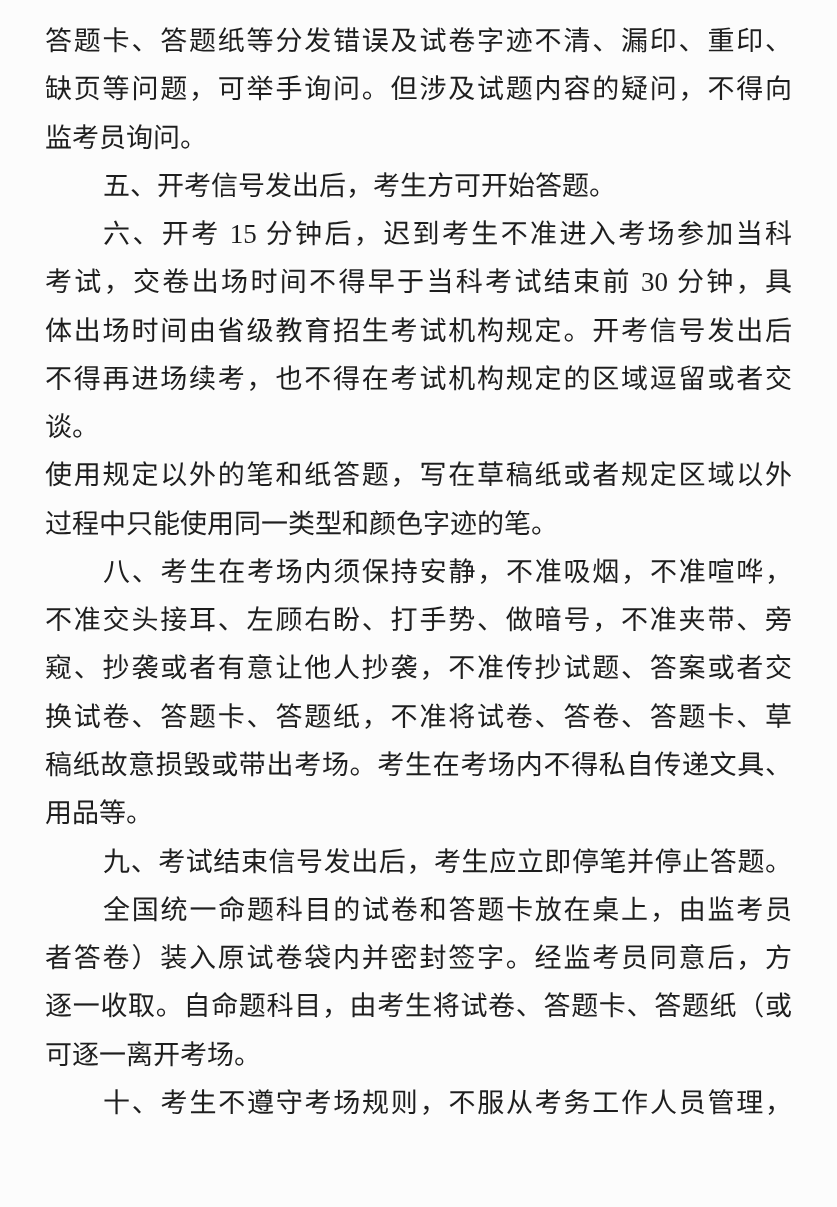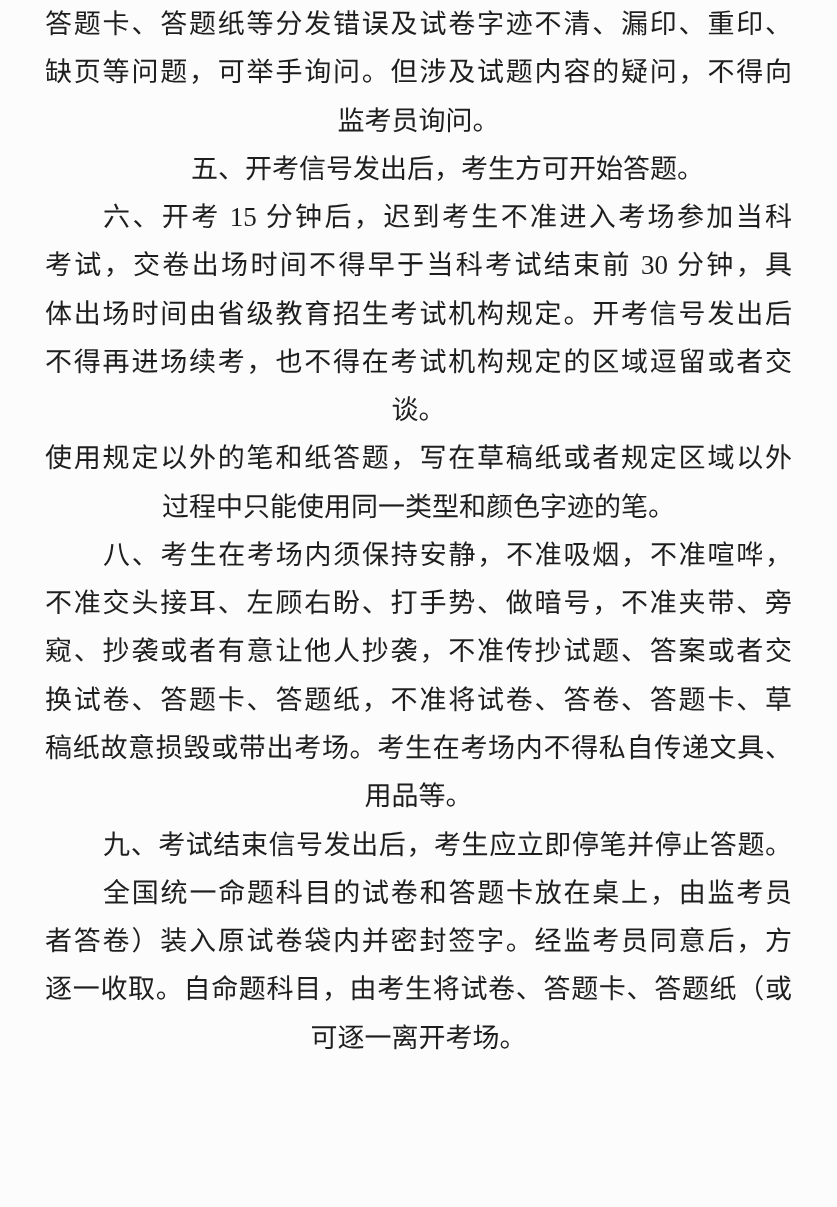--- a/index.html
+++ b/index.html
@@ -6,34 +6,34 @@
     margin: 0;
     padding: 0;
     background: #fcfcfc;
   }
   .page {
     position: relative;
     width: 837px;
     height: 1207px;
     background: #fcfcfc;
     box-sizing: border-box;
-    padding: 0 45px;
+    padding: 17px 45px;
     overflow: hidden;
   }
   .textblock {
     width: 100%;
     height: 100%;
   }
   .line {
     font-family: "Liberation Serif", "DejaVu Serif", serif;
     font-size: 27px;
     height: 48.28px;
     line-height: 48.28px;
     color: #1e1e1e;
-    text-align: center;
+    text-align: left;
     white-space: nowrap;
     overflow: visible;
     -webkit-font-smoothing: antialiased;
   }
   
   .line.j {
     white-space: normal;
     text-align: justify;
     text-align-last: justify;
     text-justify: inter-ideograph;
@@ -63,14 +63,15 @@
     <div class="line j">不准交头接耳、左顾右盼、打手势、做暗号，不准夹带、旁</div>
     <div class="line j">窥、抄袭或者有意让他人抄袭，不准传抄试题、答案或者交</div>
     <div class="line j">换试卷、答题卡、答题纸，不准将试卷、答卷、答题卡、草</div>
     <div class="line j">稿纸故意损毁或带出考场。考生在考场内不得私自传递文具、</div>
     <div class="line">用品等。</div>
     <div class="line i j">九、考试结束信号发出后，考生应立即停笔并停止答题。</div>
     <div class="line i j">全国统一命题科目的试卷和答题卡放在桌上，由监考员</div>
     <div class="line j">者答卷）装入原试卷袋内并密封签字。经监考员同意后，方</div>
     <div class="line j">逐一收取。自命题科目，由考生将试卷、答题卡、答题纸（或</div>
     <div class="line">可逐一离开考场。</div>
+    <div class="line i j">十、考生不遵守考场规则，不服从考务工作人员管理，</div>
   </div>
 </div>
 
 </body></html>

